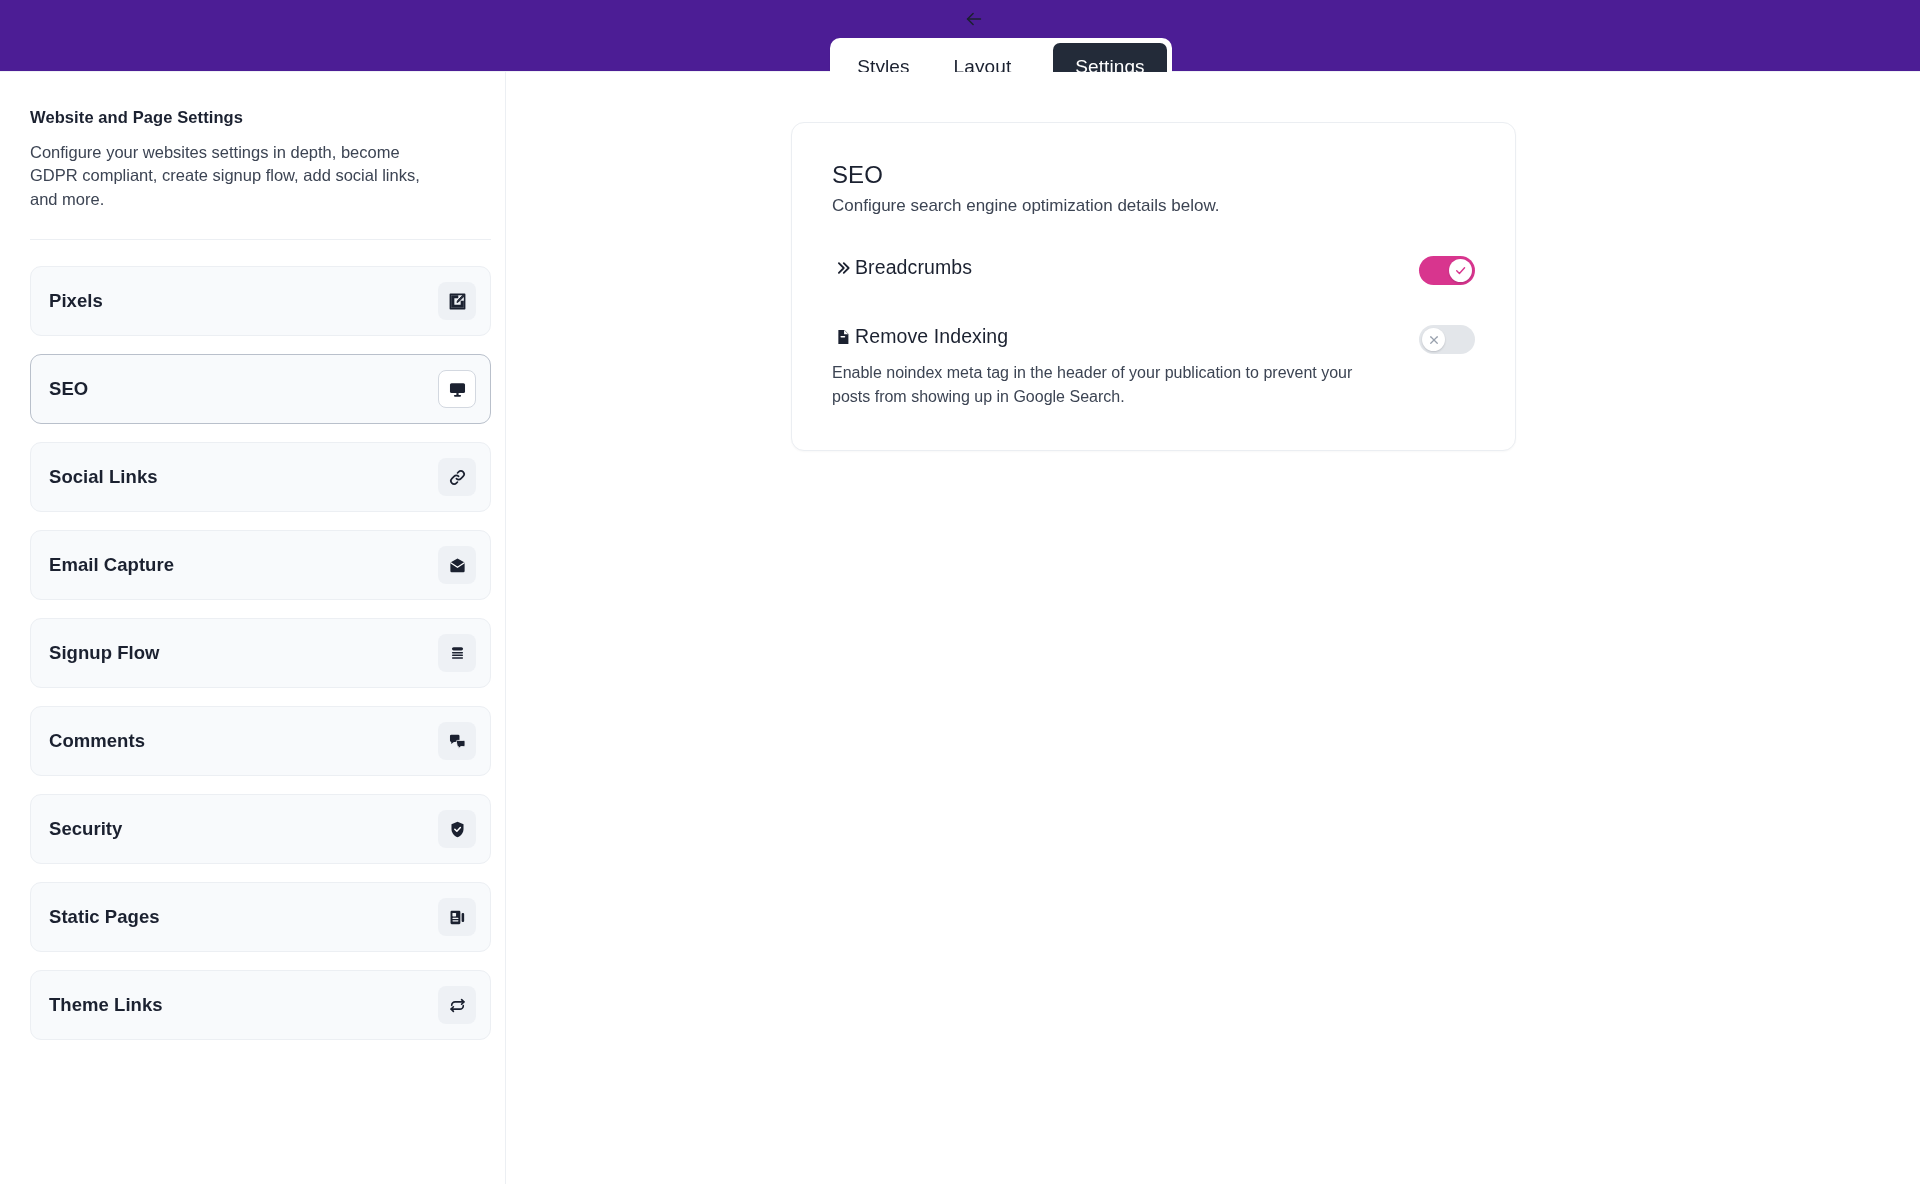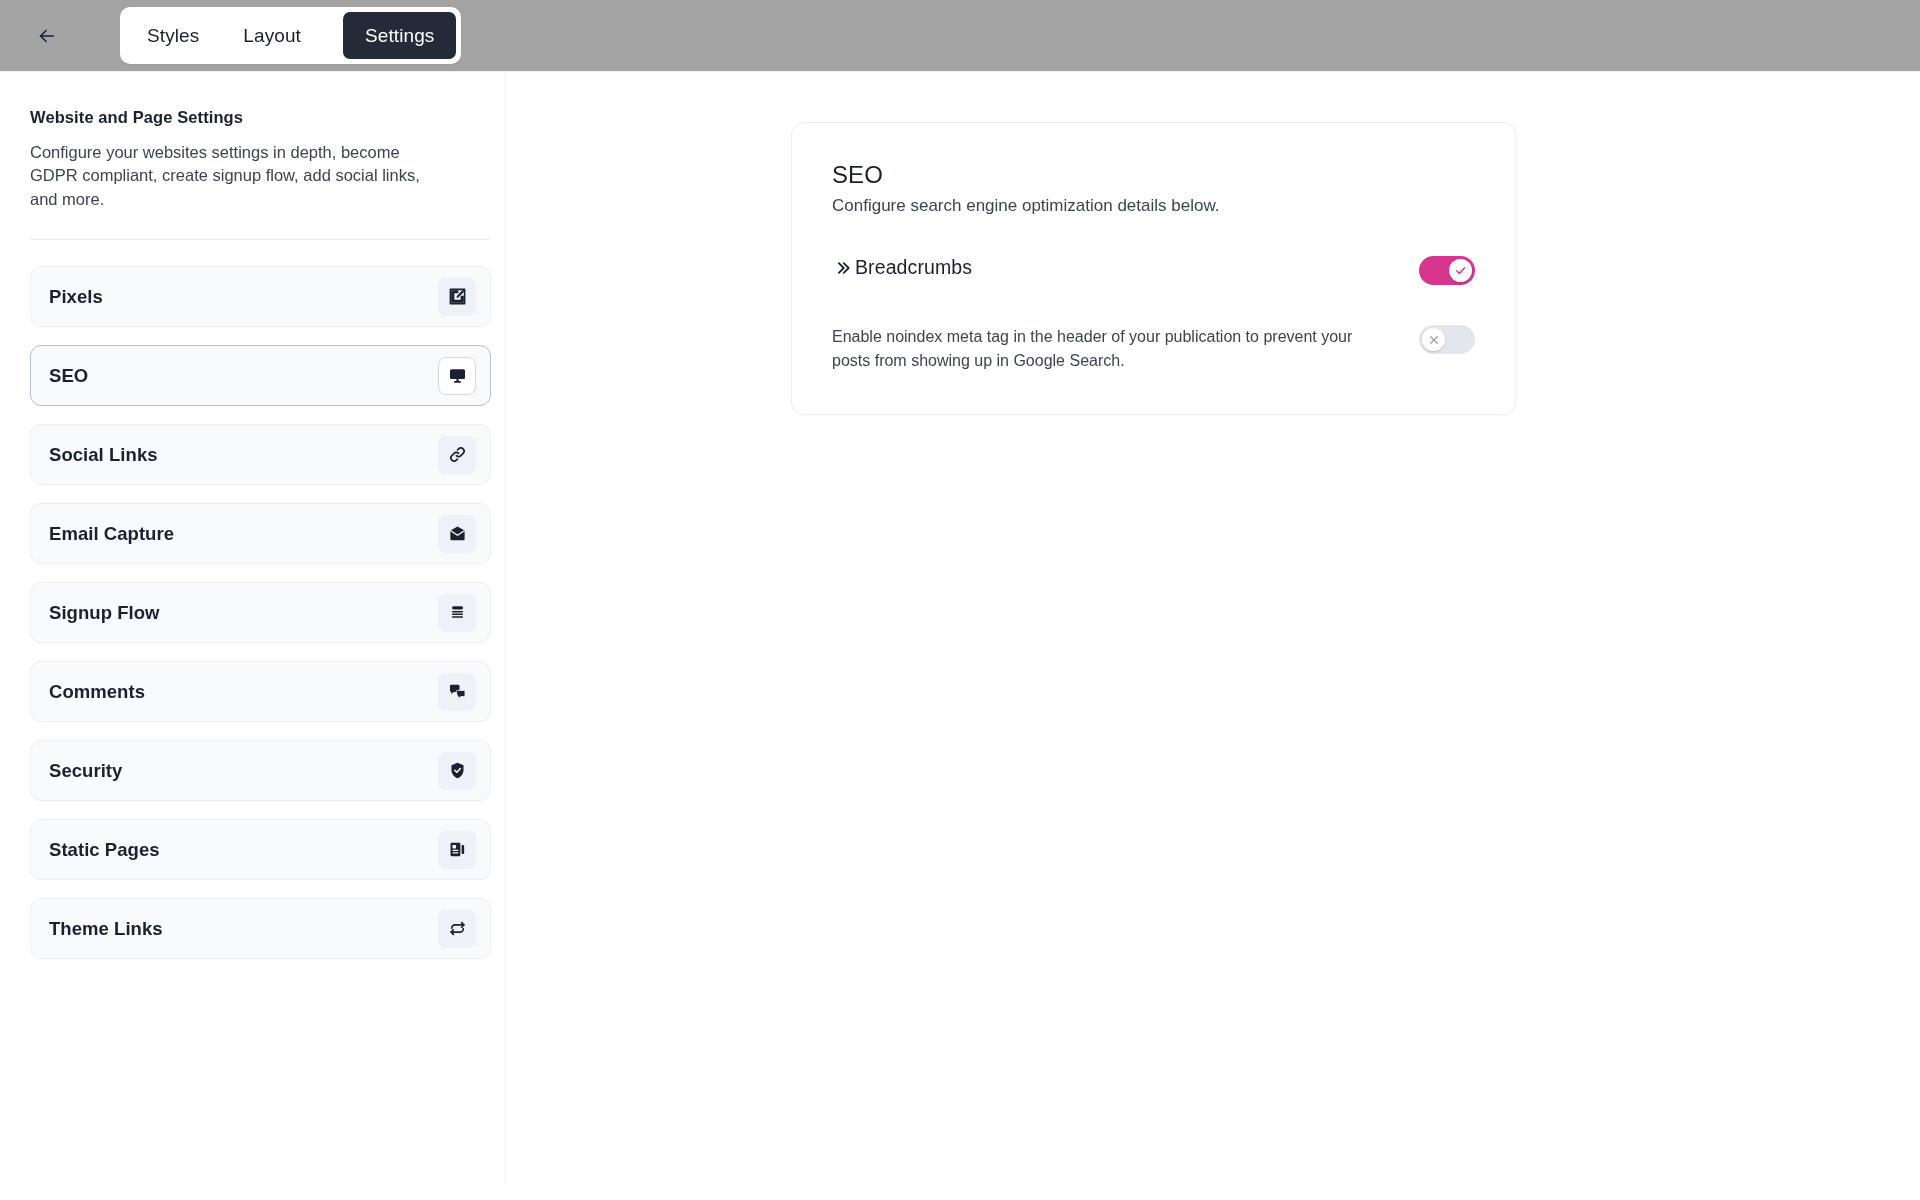--- a/index.html
+++ b/index.html
@@ -14,25 +14,26 @@
     font-family: "Liberation Sans", sans-serif;
     background: #ffffff;
     color: #1b2130;
     -webkit-font-smoothing: antialiased;
   }
 
   
   .topbar {
     position: relative;
     height: 72px;
-    background: #a3a3a3;
+    background: #4c1d95;
     border-bottom: 1px solid #eef1f5;
     display: flex;
     align-items: center;
     padding-left: 28px;
+    flex-direction: column;
   }
 
   .back-btn {
     width: 38px;
     height: 38px;
     display: flex;
     align-items: center;
     justify-content: center;
     cursor: pointer;
     color: #1b2130;
@@ -104,21 +105,21 @@
     background: #eceff3;
   }
 
   .nav-list {
     display: flex;
     flex-direction: column;
     gap: 18px;
   }
 
   .nav-item {
-    height: 61px;
+    height: 70px;
     background: #f8fafc;
     border: 1px solid #eceff3;
     border-radius: 11px;
     display: flex;
     align-items: center;
     justify-content: space-between;
     padding: 0 14px 0 18px;
     cursor: pointer;
   }
   .nav-item.selected {
@@ -411,20 +412,30 @@
         <div class="toggle on">
           <span class="knob">
             <svg width="13" height="13" viewBox="0 0 24 24" fill="none" stroke="currentColor" stroke-width="2.6" stroke-linecap="round" stroke-linejoin="round">
               <path d="M5 12.5 10 17.5 19.5 7"></path>
             </svg>
           </span>
         </div>
       </div>
 
       <div class="setting-row">
+        <div class="setting-head">
+          <span class="setting-glyph">
+            <svg width="18" height="18" viewBox="0 0 24 24" fill="currentColor">
+              <path d="M5.8 2.8h8.1l5.3 5.3v13.1H5.8z"></path>
+              <path d="M13.4 2.8v5.6h5.6" fill="#ffffff"></path>
+              <rect x="8.6" y="10.6" width="6.4" height="2.1" rx="1.05" fill="#ffffff"></rect>
+            </svg>
+          </span>
+          <span class="setting-name">Remove Indexing</span>
+        </div>
         <div class="setting-desc">Enable noindex meta tag in the header of your publication to prevent your posts from showing up in Google Search.</div>
 
         <div class="toggle off">
           <span class="knob">
             <svg width="12" height="12" viewBox="0 0 24 24" fill="none" stroke="currentColor" stroke-width="2.6" stroke-linecap="round" stroke-linejoin="round">
               <path d="M5.5 5.5 18.5 18.5"></path>
               <path d="M18.5 5.5 5.5 18.5"></path>
             </svg>
           </span>
         </div>

